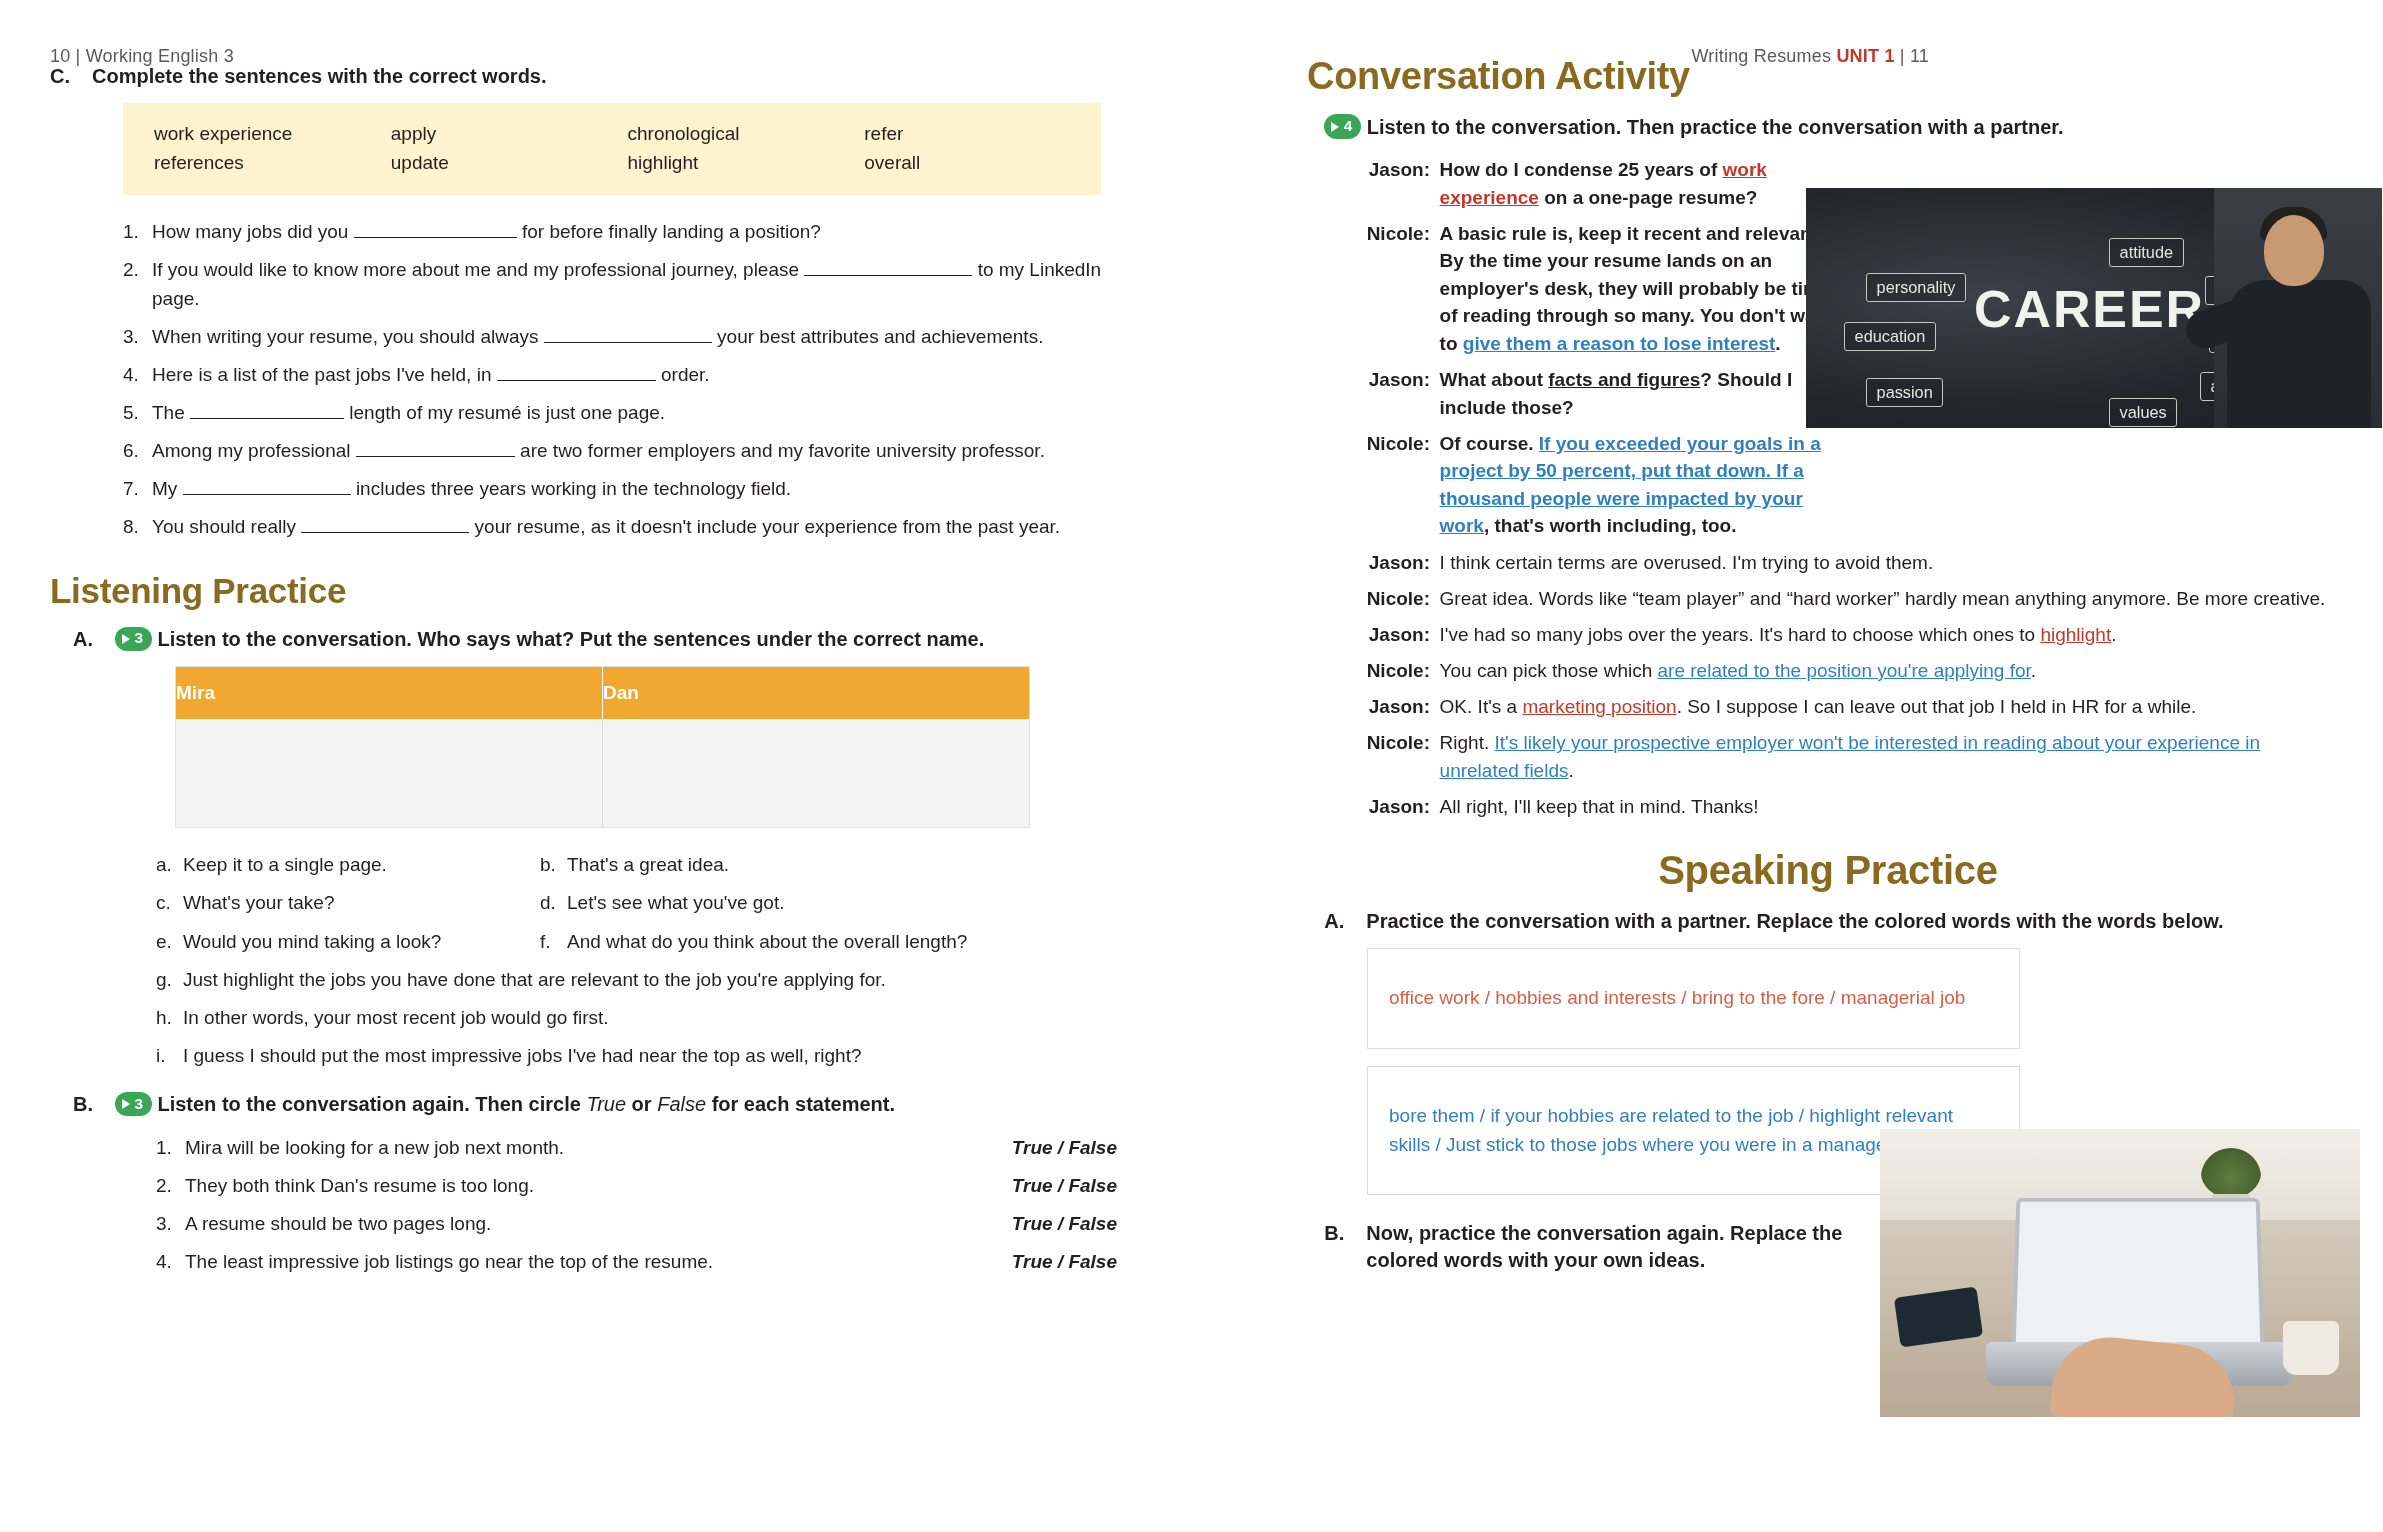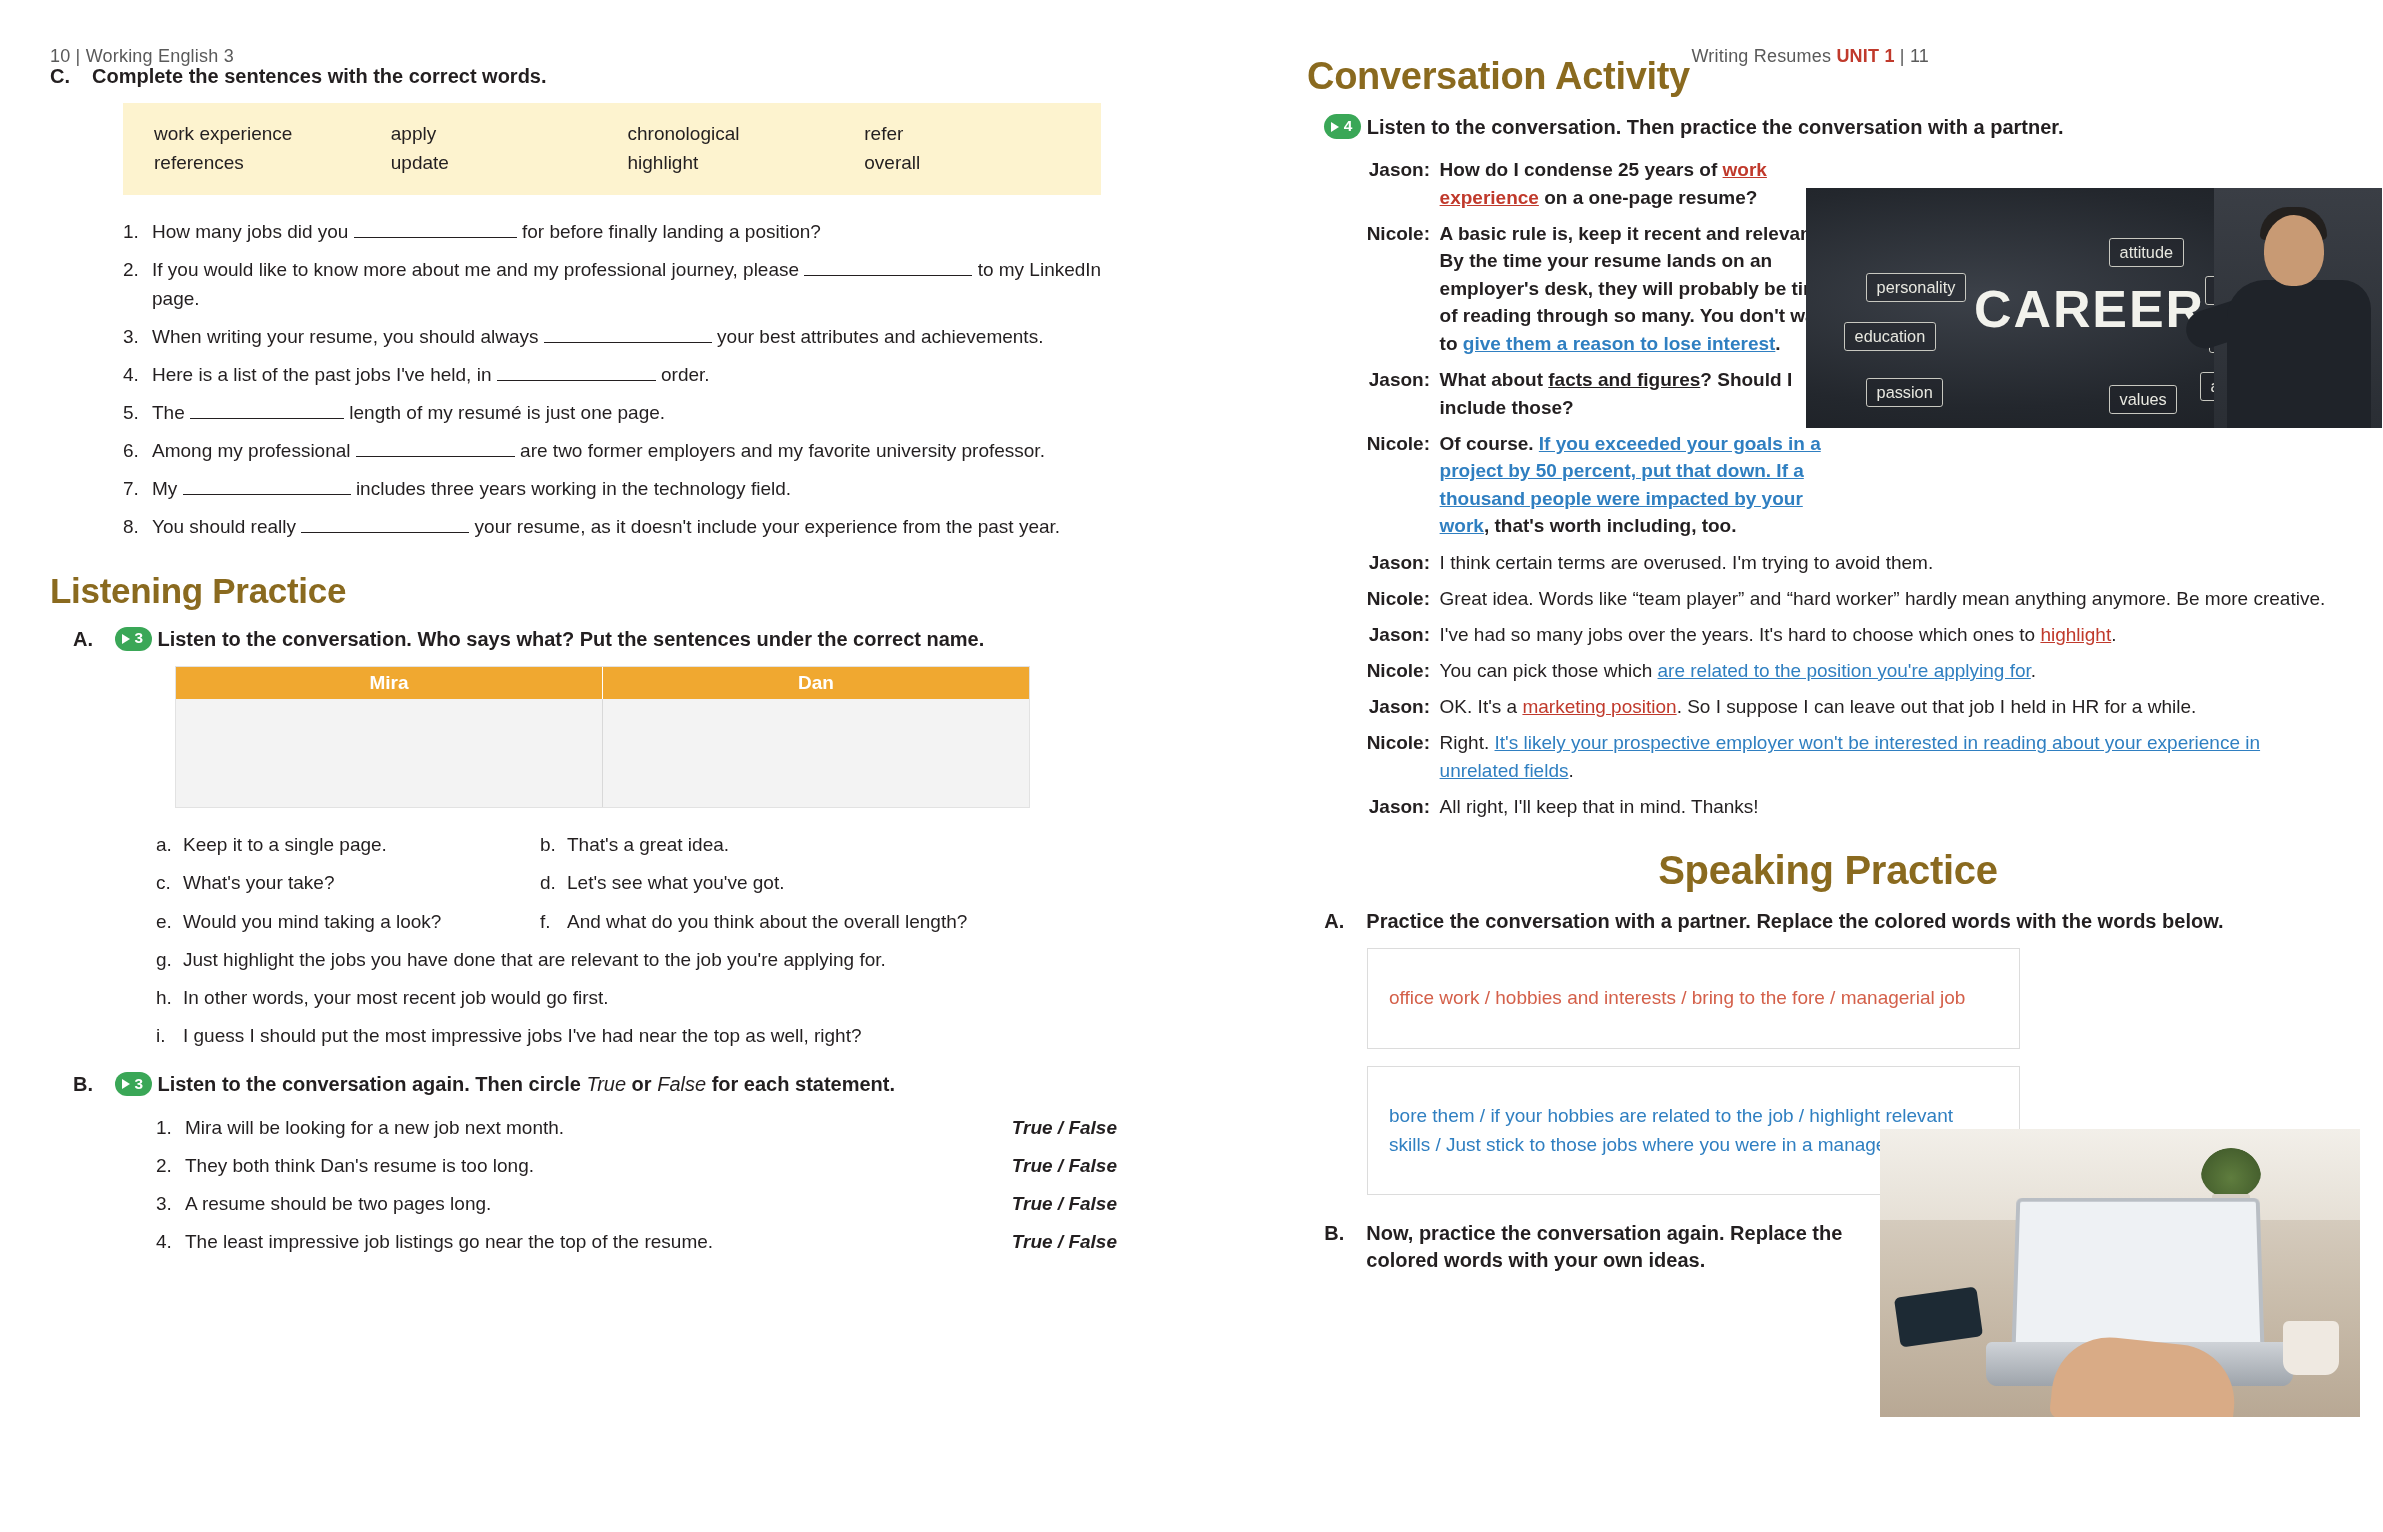--- a/index.html
+++ b/index.html
@@ -154,22 +154,22 @@
   }
   .namegrid .head {
     display: flex;
     background: #f0a830;
     color: #fff;
     font-weight: bold;
     font-size: 19px;
   }
   .namegrid .head div {
     flex: 1;
-    text-align: center;
-    padding: 5px 0;
+    text-align: left;
+    padding: 15px 0;
   }
   .namegrid .head div:first-child { border-right: 1px solid #fff; }
   .namegrid .body {
     display: flex;
     height: 108px;
   }
   .namegrid .body div {
     flex: 1;
   }
   .namegrid .body div:first-child { border-right: 1px solid #d8d8d8; }
@@ -711,21 +711,21 @@
   <div class="conv-photo">
     <div class="chalk"></div>
     <div class="career">CAREER</div>
     <div class="tag" style="left:60px; top:85px;">personality</div>
     <div class="tag" style="left:38px; top:134px;">education</div>
     <div class="tag" style="left:60px; top:190px;">passion</div>
     <div class="tag" style="left:303px; top:50px;">attitude</div>
     <div class="tag" style="left:399px; top:88px;">skills</div>
     <div class="tag" style="left:403px; top:136px;">interest</div>
     <div class="tag" style="left:394px; top:184px;">abilities</div>
-    <div class="tag" style="left:303px; top:197px;">values</div>
+    <div class="tag" style="left:303px; top:210px;">values</div>
     <div class="person">
       <div class="arm"></div>
       <div class="body"></div>
       <div class="hair"></div>
       <div class="head"></div>
     </div>
   </div>
 
   <div class="speak-photo">
     <div class="desk"></div>

